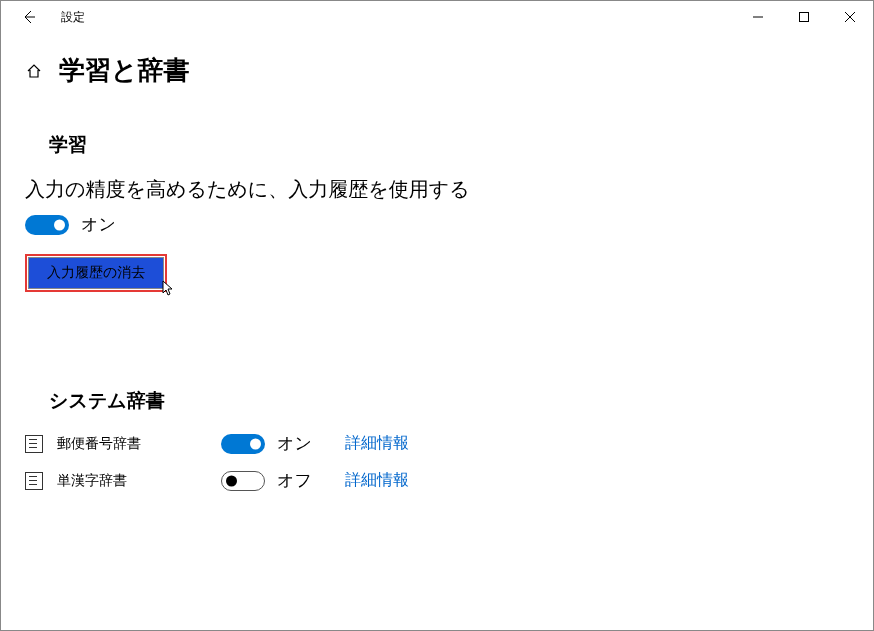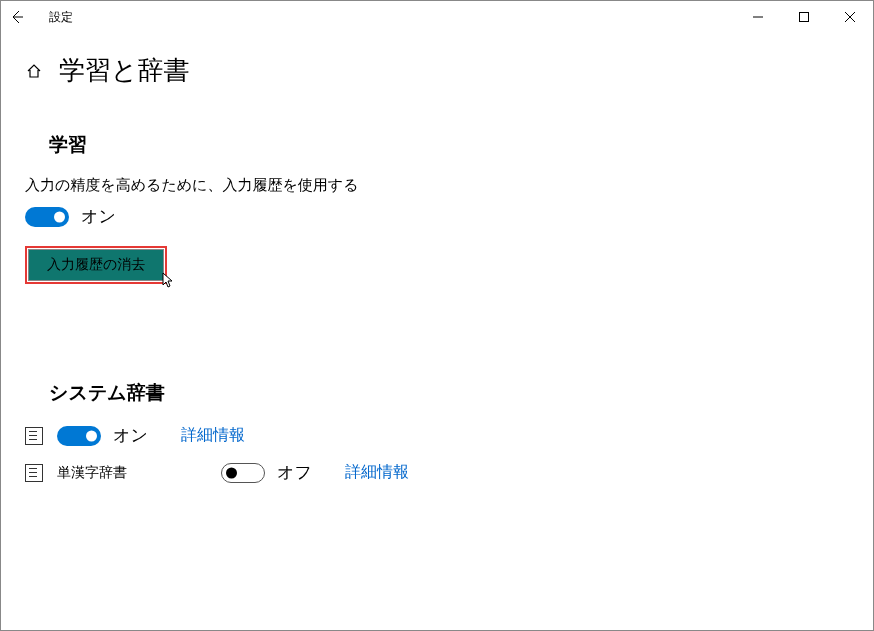--- a/index.html
+++ b/index.html
@@ -11,20 +11,21 @@
       overflow: hidden;
       color: #000;
       font-size: 14px;
       border: 1px solid #888;
     }
     .titlebar {
       height: 32px;
       display: flex;
       align-items: center;
       padding-left: 8px;
+      margin-left: 12px;
     }
     .titlebar-back {
       width: 40px;
       height: 32px;
       display: flex;
       align-items: center;
       justify-content: flex-start;
       cursor: pointer;
       font-size: 14px;
     }
@@ -53,30 +54,30 @@
       gap: 16px;
     }
     .home-icon {
       font-size: 16px;
       display: flex;
       align-items: center;
       cursor: pointer;
     }
     .page-title {
       font-size: 26px;
-      font-weight: 400;
+      font-weight: 700;
     }
     .section-title {
       font-size: 19px;
       font-weight: 600;
       margin-bottom: 18px;
       margin-left: 24px;
     }
     .section-desc {
-      font-size: 15px;
+      font-size: 20px;
       margin-bottom: 10px;
     }
     .toggle-row {
       display: flex;
       align-items: center;
       gap: 12px;
       margin-bottom: 18px;
     }
     .toggle {
       width: 44px;
@@ -99,21 +100,21 @@
     .toggle.off .toggle-knob { background: #000; left: 4px; }
     .toggle-label { font-size: 17px; }
     .highlighted-button-wrap {
       border: 2px solid #e53935;
       display: inline-block;
       padding: 1px;
       margin-bottom: 50px;
       position: relative;
     }
     .gray-button {
-      background: #0f766e;
+      background: #1d4ed8;
       border: 1px solid #888;
       padding: 6px 18px;
       font-size: 14px;
       cursor: pointer;
       color: #000;
     }
     .cursor-icon {
       position: absolute;
       right: -12px;
       bottom: -12px;
@@ -217,20 +218,21 @@
       </span>
     </div>
   </div>
 
 
   <div class="section last">
     <h2 class="section-title">システム辞書</h2>
 
     <div class="dict-row">
       <div class="dict-icon"></div>
+      <span class="dict-name">郵便番号辞書</span>
       <div class="dict-toggle-wrap">
         <div class="toggle on">
           <div class="toggle-knob"></div>
         </div>
         <span class="toggle-label">オン</span>
       </div>
       <a class="detail-link">詳細情報</a>
     </div>
 
     <div class="dict-row">

